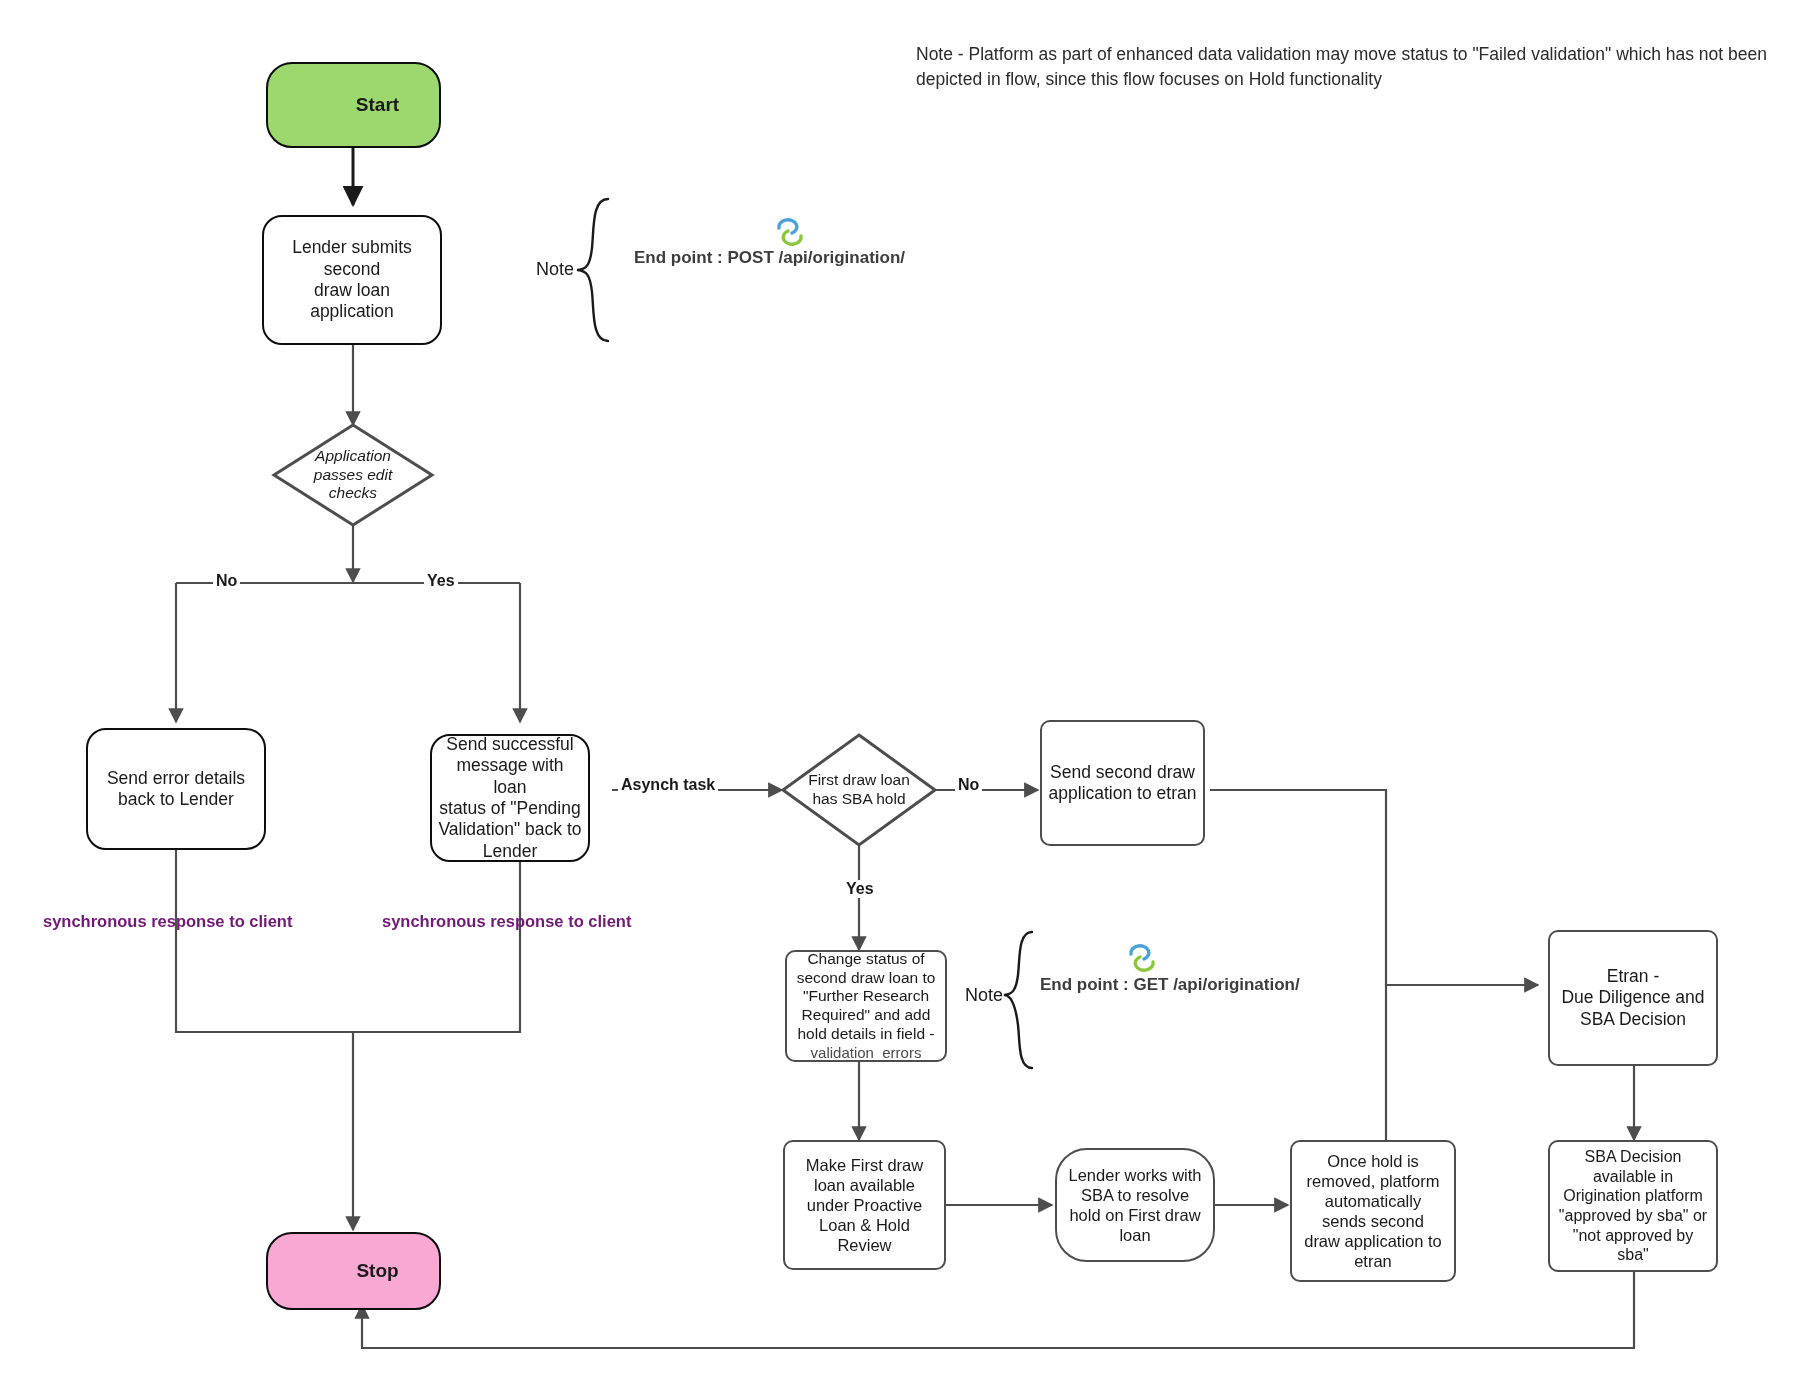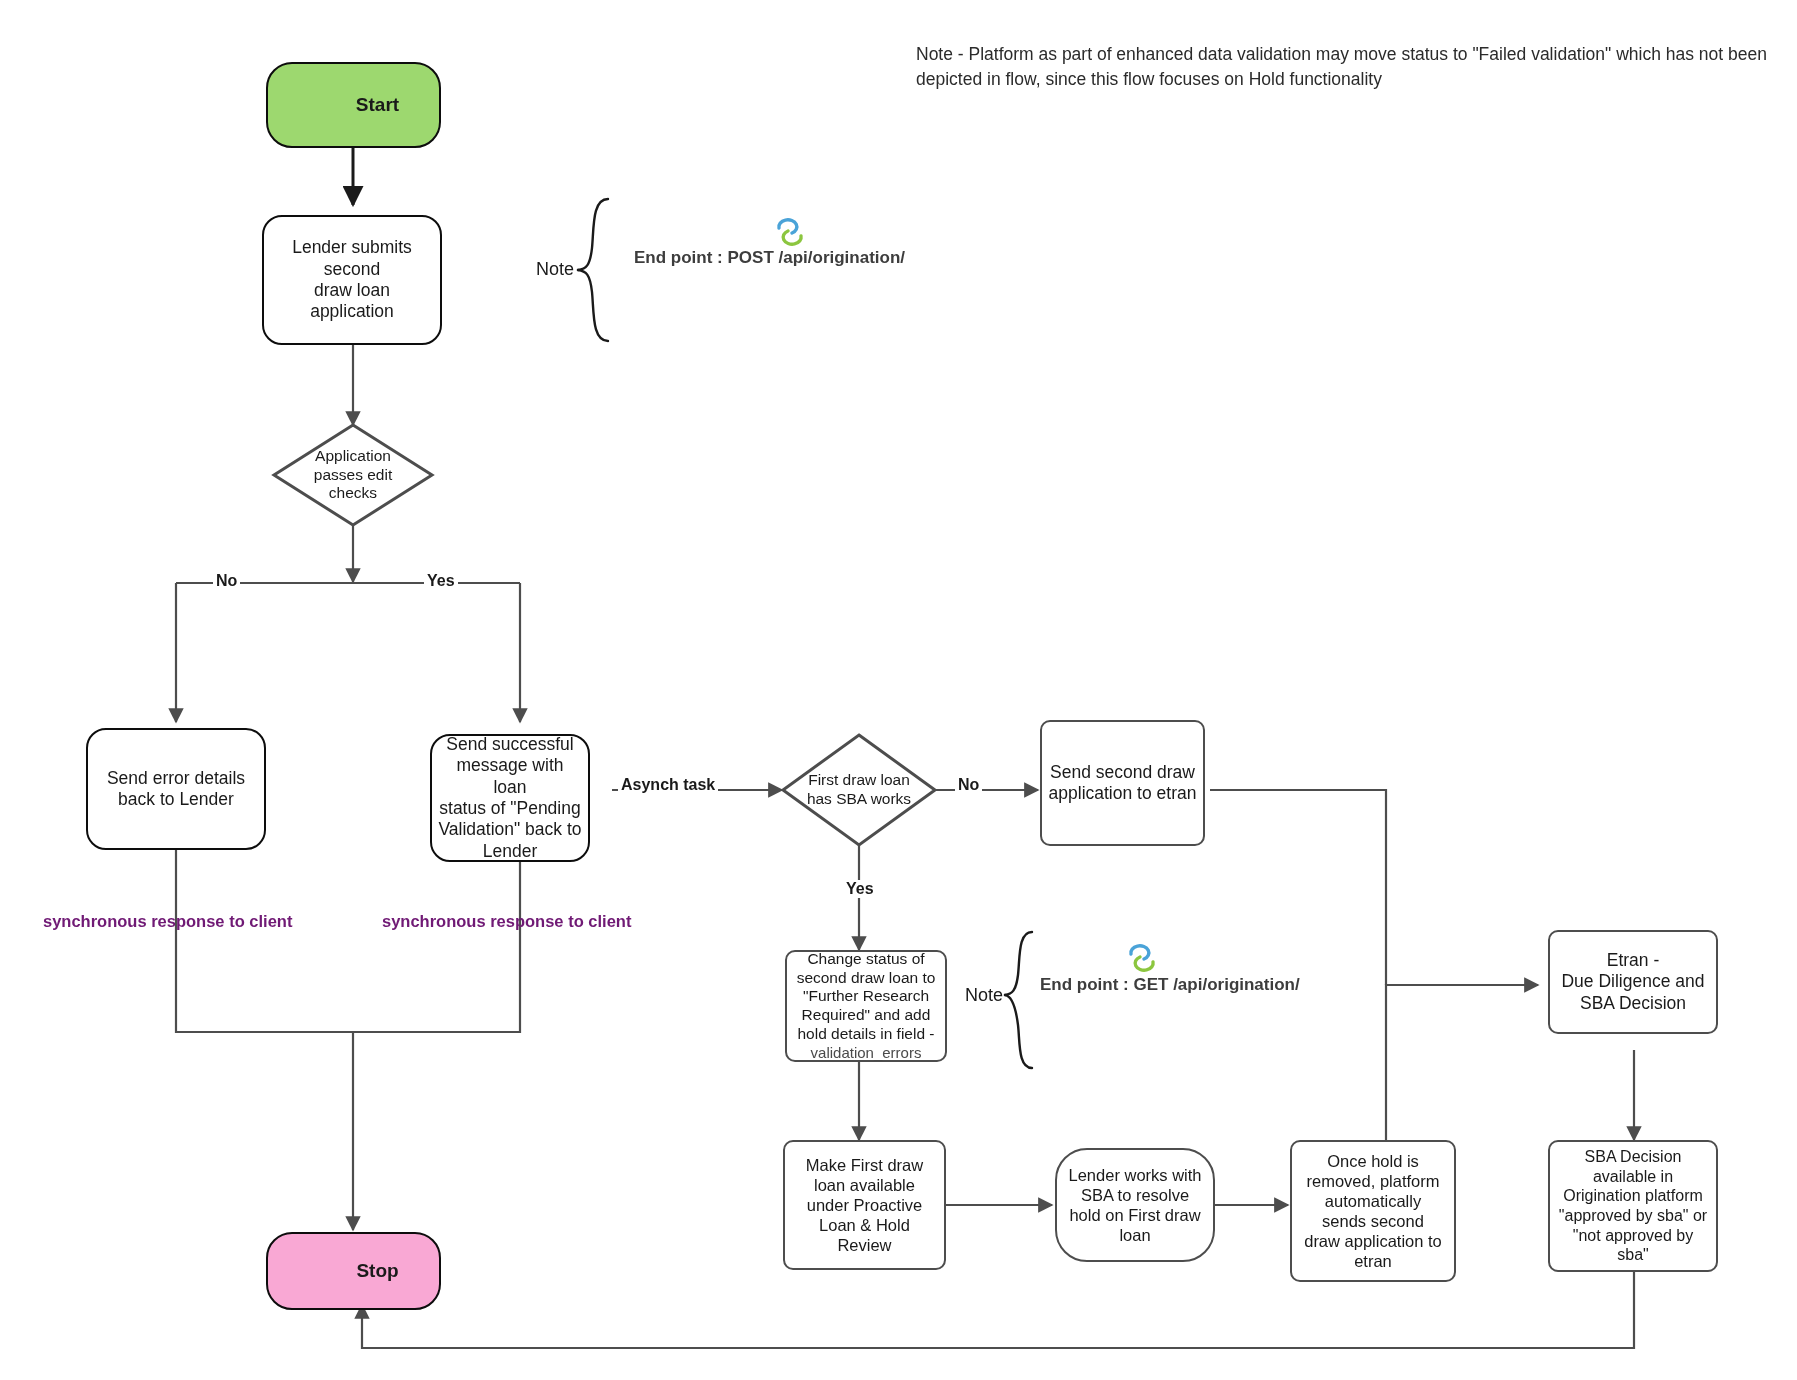--- a/index.html
+++ b/index.html
@@ -200,42 +200,42 @@
 
   <div class="node pill start" style="left:266px; top:62px; width:175px; height:86px;">
     <span class="txt">Start</span>
   </div>
 
   <div class="node box-sharp" style="left:262px; top:215px; width:180px; height:130px;">
     <span class="txt">Lender submits second
 draw loan application</span>
   </div>
 
-  <div class="node diamond" style="left:274px; top:425px; width:158px; height:100px;">
+  <div class="node diamond" style="left:274px; top:425px; width:158px; height:100px;font-style:italic;">
     <span class="txt">Application
 passes edit
 checks</span>
   </div>
 
   <div class="node box-sharp" style="left:86px; top:728px; width:180px; height:122px;">
     <span class="txt">Send error details
 back to Lender</span>
   </div>
 
   <div class="node box-sharp" style="left:430px; top:734px; width:160px; height:128px;align-items:center;">
     <span class="txt">Send successful
 message with loan
 status of "Pending
 Validation" back to
 Lender</span>
   </div>
 
   <div class="node diamond" style="left:783px; top:735px; width:152px; height:110px;">
     <span class="txt">First draw loan
-has SBA works</span>
+has SBA hold</span>
   </div>
 
   <div class="node box-round" style="left:1040px; top:720px; width:165px; height:126px;">
     <span class="txt">Send second draw
 application to etran</span>
   </div>
 
   <div class="node box-round" style="left:785px; top:950px; width:162px; height:112px; flex-direction:column; font-size:15.5px;">
     <span class="txt">Change status of
 second draw loan to
@@ -262,21 +262,21 @@
 
   <div class="node box-round" style="left:1290px; top:1140px; width:166px; height:142px; font-size:16.5px;">
     <span class="txt">Once hold is
 removed, platform
 automatically
 sends second
 draw application to
 etran</span>
   </div>
 
-  <div class="node box-round" style="left:1548px; top:930px; width:170px; height:104px;">
+  <div class="node box-round" style="left:1548px; top:930px; width:170px; height:136px;">
     <span class="txt">Etran -
 Due Diligence and
 SBA  Decision</span>
   </div>
 
   <div class="node box-round" style="left:1548px; top:1140px; width:170px; height:132px; font-size:16px;">
     <span class="txt">SBA Decision
 available in
 Origination platform
 "approved by sba" or

